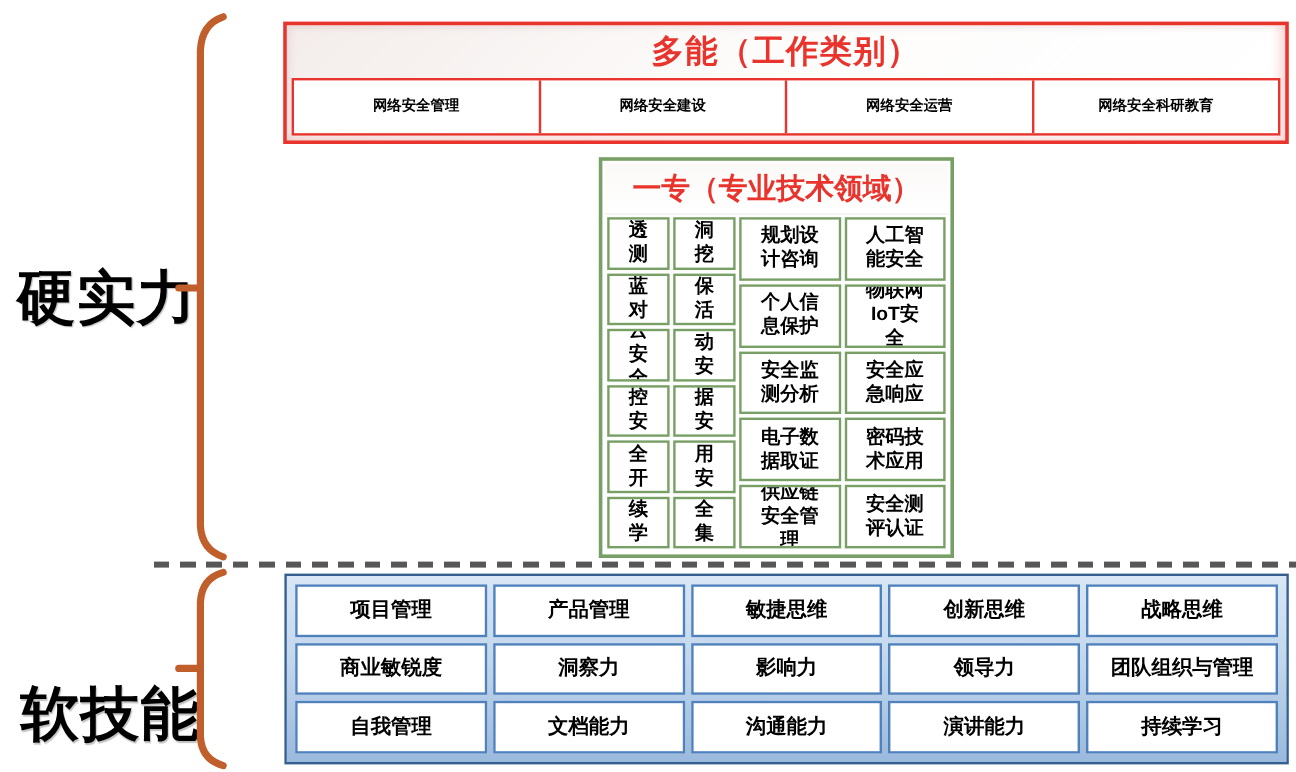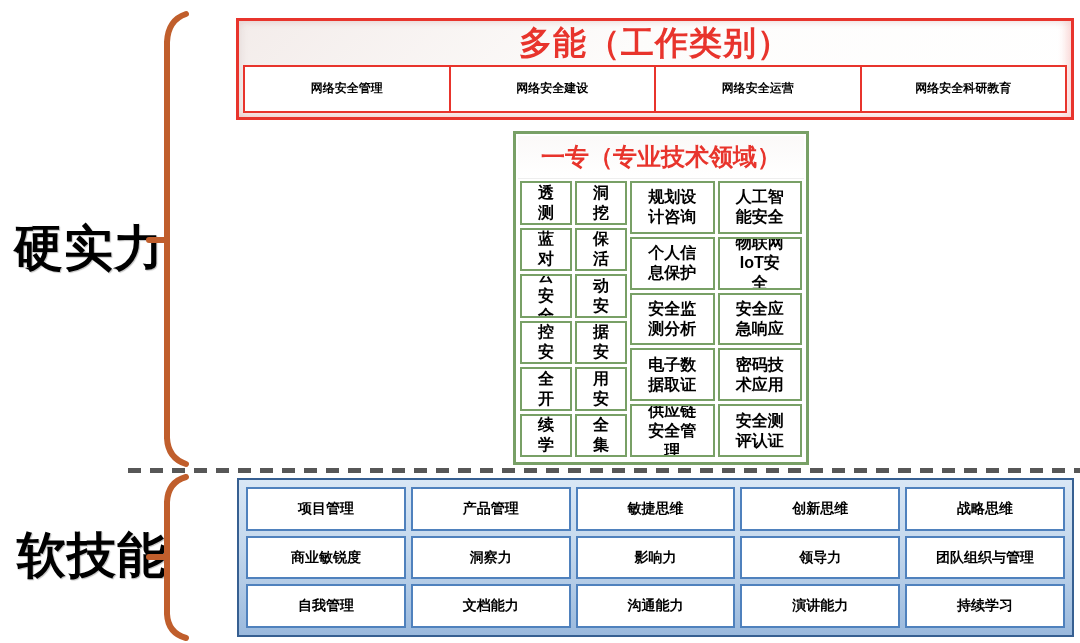--- a/index.html
+++ b/index.html
@@ -5,21 +5,21 @@
   html,body{margin:0;padding:0;background:#ffffff;}
   .stage{
     position:relative;width:1080px;height:643px;background:#ffffff;
     font-family:"Liberation Sans","DejaVu Sans",sans-serif;
     font-weight:bold;color:#111;overflow:hidden;
   }
 
   
   .side-label{position:absolute;font-size:49px;font-weight:bold;color:#000;letter-spacing:1px;text-shadow:1px 1px 1px rgba(0,0,0,0.25);}
   .side-label.hard{left:14px;top:216px;}
-  .side-label.soft{left:17px;top:523px;}
+  .side-label.soft{left:17px;top:563px;}
 
   
   .brace{position:absolute;}
   .brace.top{left:140px;top:8px;}
   .brace.bottom{left:140px;top:472px;}
 
   
   .dashline{
     position:absolute;left:128px;top:468px;width:952px;height:5px;
     background:repeating-linear-gradient(90deg,#575757 0 13px,transparent 13px 22px);
@@ -27,36 +27,36 @@
 
   
   .redbox{
     position:absolute;left:236px;top:18px;width:838px;height:102px;
     border:3px solid #e8342c;box-sizing:border-box;
     background:linear-gradient(135deg,#f3ecea 0%,#fdfcfb 45%,#ffffff 100%);
     box-shadow:inset -5px -2px 8px rgba(232,52,44,0.18), inset 3px 2px 6px rgba(160,140,140,0.12);
   }
   .red-title{
     height:44px;display:flex;align-items:center;justify-content:center;
-    color:#e8342c;font-size:33px;letter-spacing:1px;
+    color:#e8342c;font-size:27px;letter-spacing:1px;
   }
   .red-cells{
     display:flex;margin:0 4px 4px 4px;height:44px;
     border:2px solid #e8342c;background:#ffffff;
   }
   .red-cell{
     flex:1;display:flex;align-items:center;justify-content:center;
     font-size:12px;color:#000;border-right:2px solid #e8342c;
     text-align:center;line-height:1.1;
   }
   .red-cell:last-child{border-right:none;border-radius:20px;}
 
   
   .greenbox{
-    position:absolute;left:513px;top:131px;width:296px;height:334px;
+    position:absolute;left:499px;top:131px;width:296px;height:334px;
     border:3px solid #78a066;box-sizing:border-box;background:#ffffff;
   }
   .green-title{
     height:42px;margin:2px 2px 0 2px;display:flex;align-items:center;justify-content:center;
     color:#e8342c;font-size:24px;background:linear-gradient(180deg,#fbf9f8,#ffffff);
     border-bottom:1px solid #eeeeee;white-space:nowrap;
   }
   .green-grid{
     display:flex;gap:3px;padding:2px 4px 4px 4px;box-sizing:border-box;
     height:282px;
@@ -82,21 +82,21 @@
     padding:7px;box-sizing:border-box;
   }
   .blue-grid{
     width:100%;height:100%;display:grid;
     grid-template-columns:repeat(5,1fr);grid-template-rows:repeat(3,1fr);
     gap:5px;
   }
   .bcell{
     background:#ffffff;border:2px solid #4f81bd;
     display:flex;align-items:center;justify-content:center;
-    font-size:14px;color:#000;text-align:center;line-height:1.1;
+    font-size:17px;color:#000;text-align:center;line-height:1.1;
   }
 </style>
 </head>
 <body>
 
 <div class="stage">
 
   <div class="side-label hard">硬实力</div>
   <div class="side-label soft">软技能</div>
 

